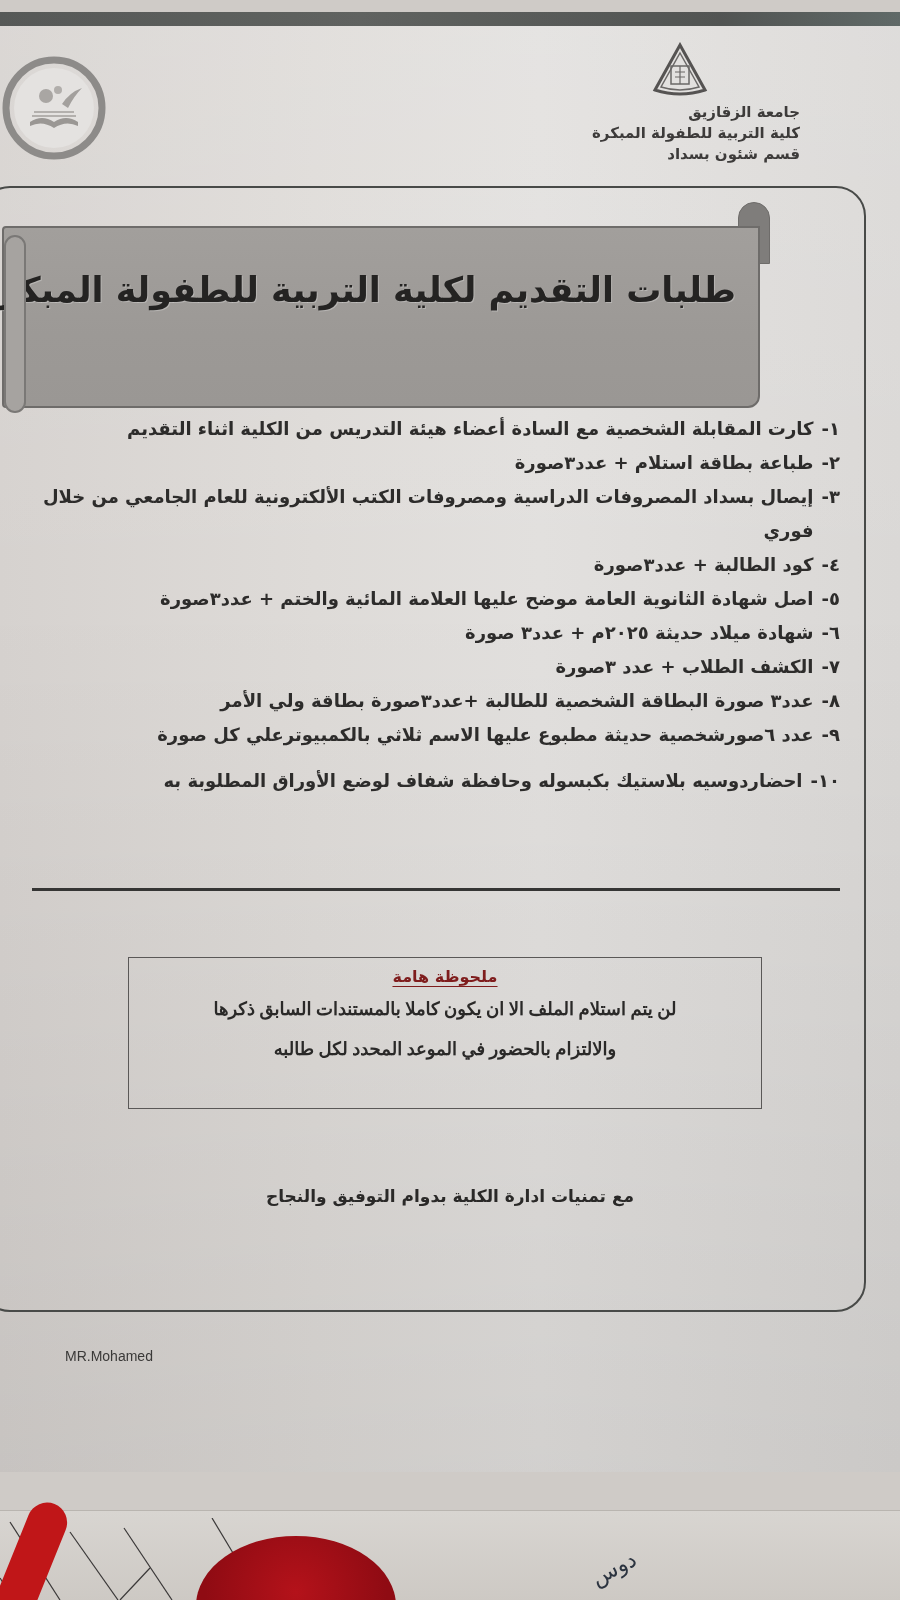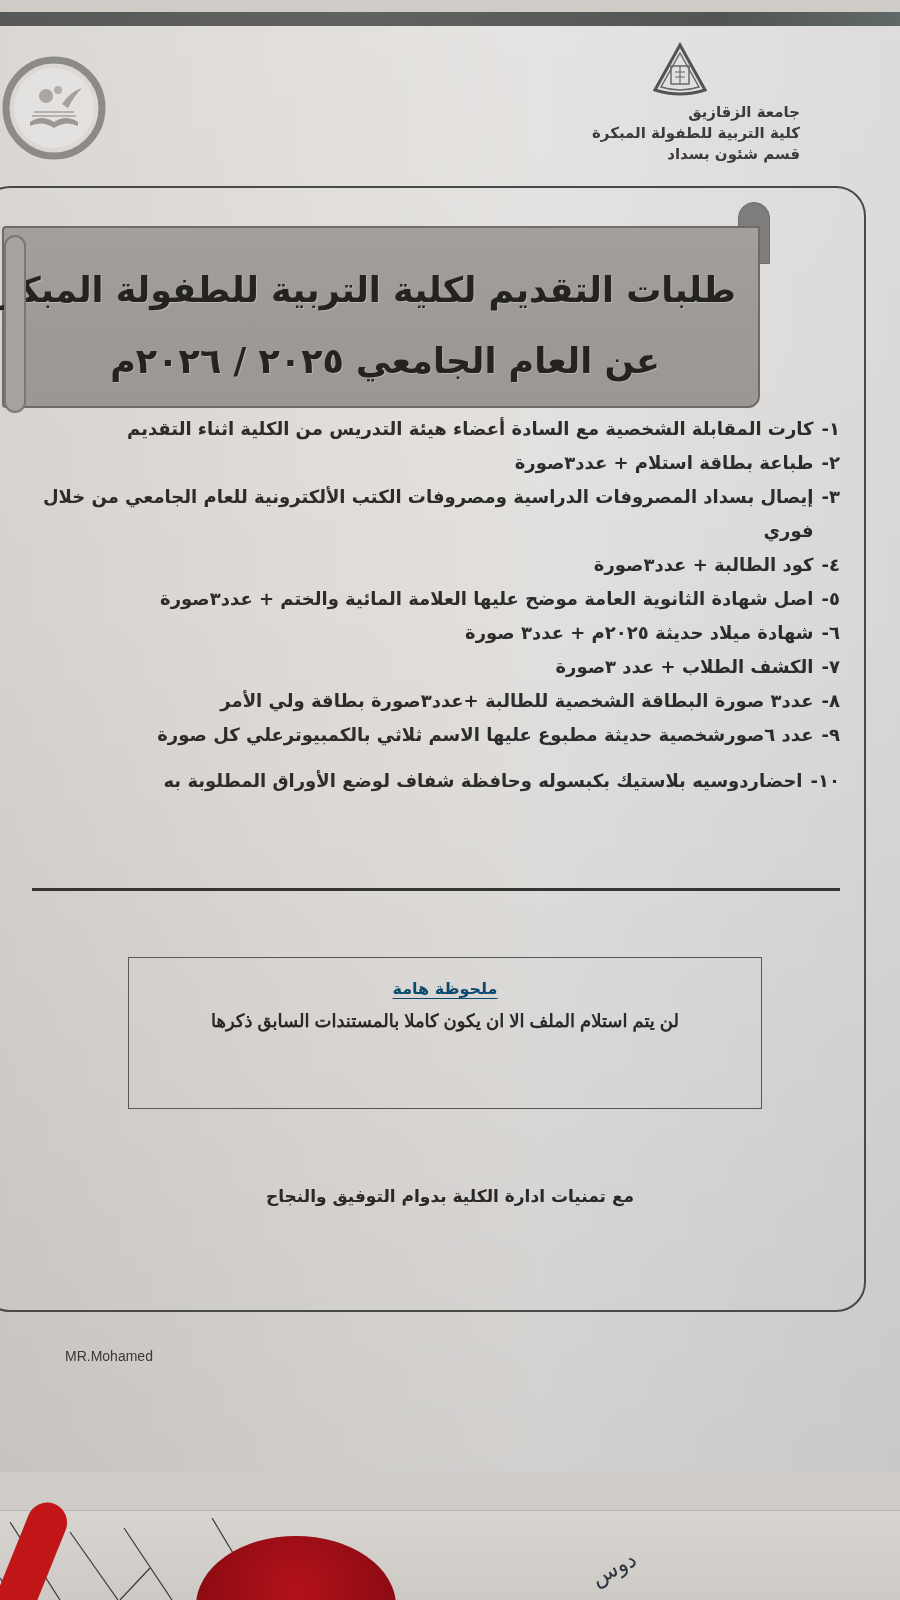--- a/index.html
+++ b/index.html
@@ -190,30 +190,30 @@
       top: 957px;
       width: 634px;
       height: 152px;
       border: 1.5px solid #5a5857;
       box-sizing: border-box;
       direction: rtl;
       text-align: center;
     }
     .notice-title {
       display: inline-block;
-      margin-top: 21px;
+      margin-top: 9px;
       font-family: "DejaVu Sans", sans-serif;
       font-weight: bold;
       font-size: 16px;
-      color: #0c4a6e;
+      color: #7f1d1d;
       text-decoration: underline;
       text-underline-offset: 4px;
     }
     .notice-line {
-      font-family: Liberation Sans, sans-serif;
+      font-family: Liberation Serif, serif;
       font-weight: bold;
       font-size: 18px;
       color: #2a2928;
       white-space: nowrap;
     }
     .notice-line.l1 { margin-top: 12px; }
     .notice-line.l2 { margin-top: 18px; }
 
     .closing {
       position: absolute;
@@ -315,21 +315,20 @@
   <div class="uni-line">جامعة الزقازيق</div>
   <div class="uni-line">كلية التربية للطفولة المبكرة</div>
   <div class="uni-line">قسم شئون بسداد</div>
 </div>
 
 <div class="frame"></div>
 
 <div class="banner-curl-right"></div>
 <div class="banner">
   <div class="banner-title line1">طلبات التقديم لكلية التربية للطفولة المبكرة</div>
-  <div class="banner-title line2">عن العام الجامعي  ٢٠٢٥ / ٢٠٢٦م</div>
 </div>
 <div class="banner-curl-left"></div>
 
 <ul class="req-list">
   <li class="req-item">
     <span class="num">١-</span>
     <span class="txt">كارت المقابلة الشخصية مع السادة أعضاء هيئة التدريس من الكلية اثناء التقديم</span>
   </li>
   <li class="req-item">
     <span class="num">٢-</span>
@@ -367,20 +366,21 @@
     <span class="num">١٠-</span>
     <span class="txt">احضاردوسيه بلاستيك بكبسوله وحافظة شفاف لوضع الأوراق المطلوبة به</span>
   </li>
 </ul>
 
 <div class="divider"></div>
 
 <div class="notice">
   <div class="notice-title">ملحوظة هامة</div>
   <div class="notice-line l1">لن يتم استلام الملف الا ان يكون كاملا بالمستندات السابق ذكرها</div>
+  <div class="notice-line l2">والالتزام بالحضور في الموعد المحدد لكل طالبه</div>
 </div>
 
 <div class="closing">مع تمنيات ادارة الكلية بدوام التوفيق والنجاح</div>
 
 <div class="signature">MR.Mohamed</div>
 
 <div class="lower-sheet"></div>
 <svg class="hatch" viewBox="0 0 240 82">
   <g stroke="#3a3838" stroke-width="1.2" fill="none">
     <path d="M10 4 L60 82"></path>

